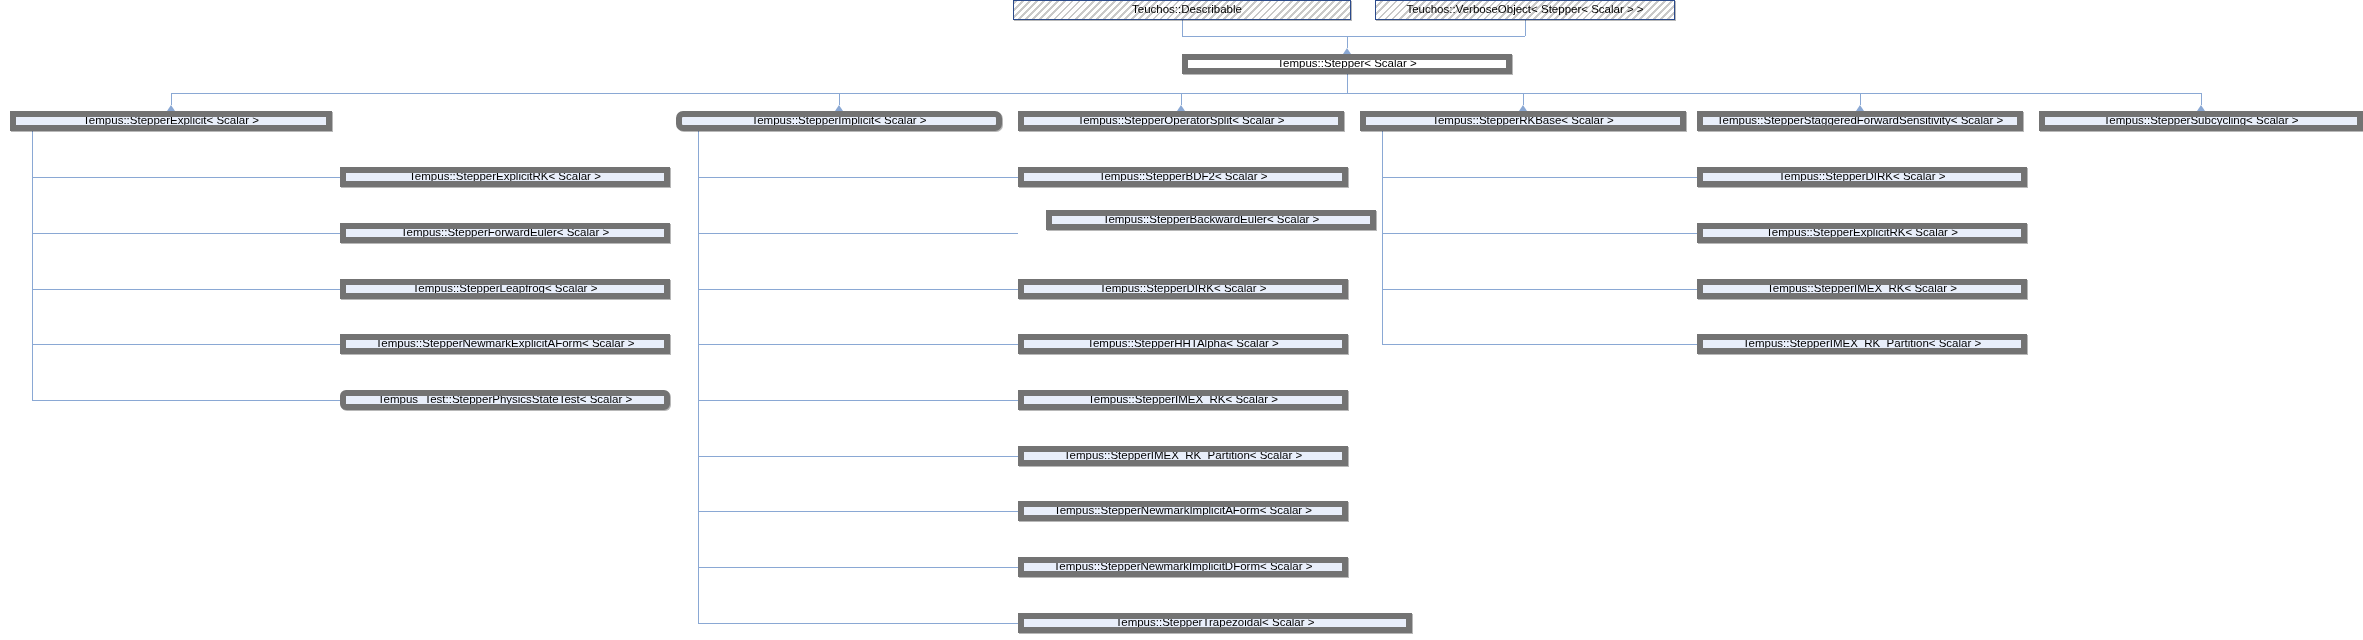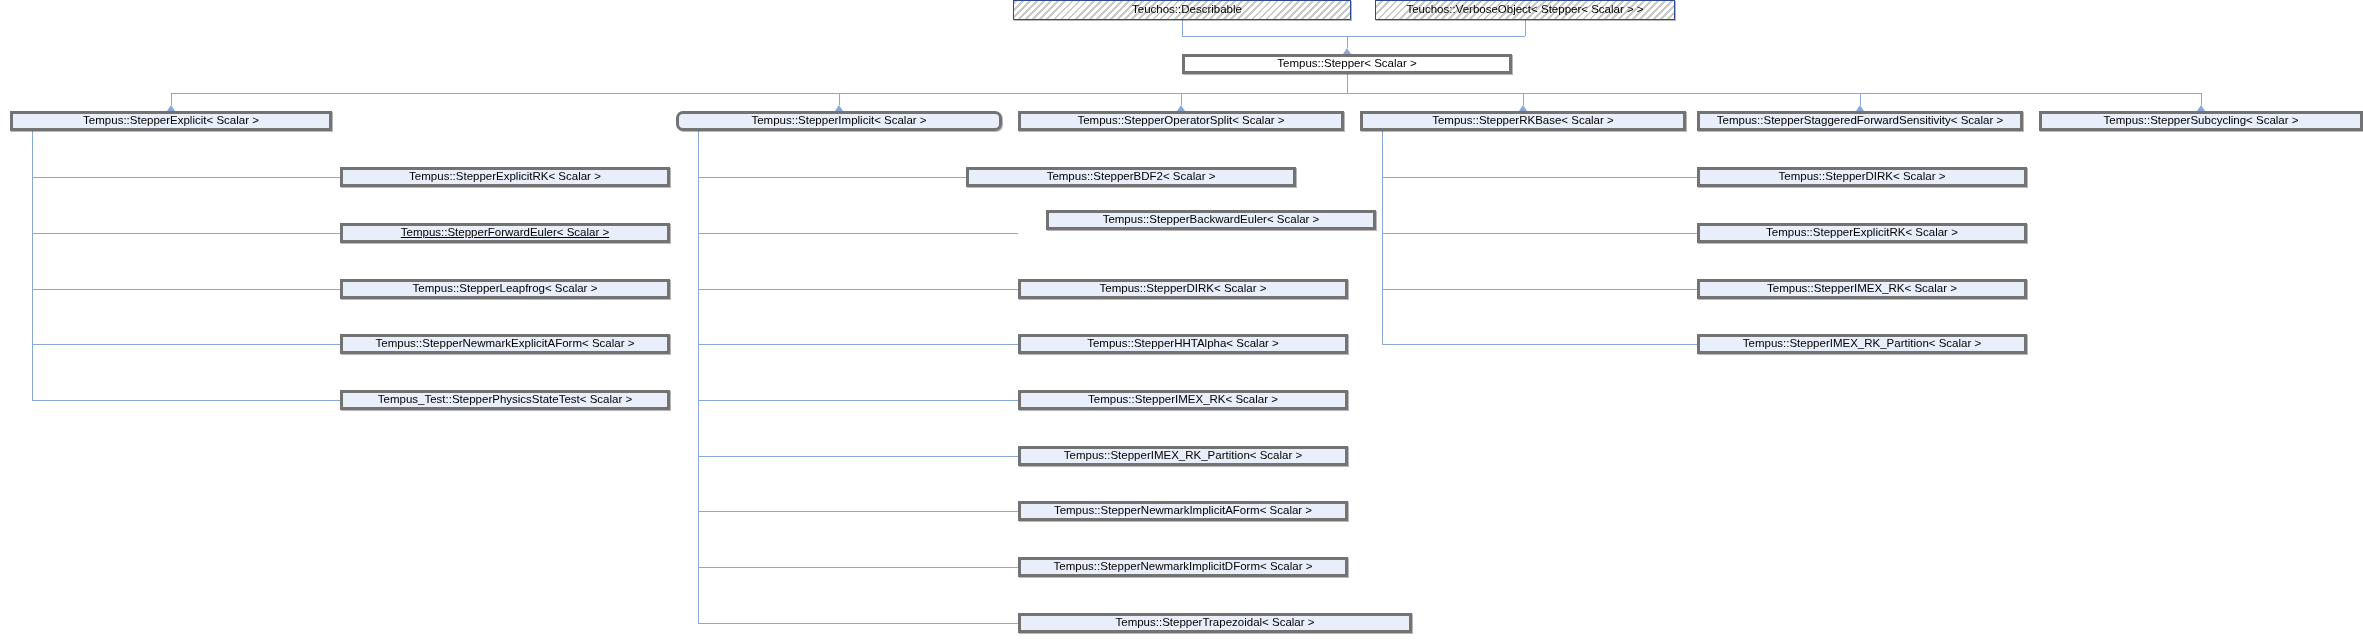--- a/index.html
+++ b/index.html
@@ -11,21 +11,21 @@
     position: relative;
     width: 2363px;
     height: 640px;
     font-family: "Liberation Sans", sans-serif;
     background: #ffffff;
     overflow: hidden;
   }
   .node {
     position: absolute;
     box-sizing: border-box;
-    border: 3px solid #737373;
+    border: 6px solid #737373;
     background: #e8eefa;
     color: #000000;
     font-size: 11.5px;
     line-height: 1;
     display: flex;
     align-items: center;
     justify-content: center;
     text-align: center;
     white-space: nowrap;
     overflow: hidden;
@@ -145,24 +145,24 @@
       </div>
       <div class="node" style="left: 340px; top: 223px; width: 330px; height: 20px; text-decoration: underline;">
         <span class="lbl">Tempus::StepperForwardEuler&lt; Scalar &gt;</span>
       </div>
       <div class="node" style="left: 340px; top: 279px; width: 330px; height: 20px;">
         <span class="lbl">Tempus::StepperLeapfrog&lt; Scalar &gt;</span>
       </div>
       <div class="node" style="left: 340px; top: 334px; width: 330px; height: 20px;">
         <span class="lbl">Tempus::StepperNewmarkExplicitAForm&lt; Scalar &gt;</span>
       </div>
-      <div class="node" style="left: 340px; top: 390px; width: 330px; height: 20px;">
+      <div class="node" style="left: 340px; top: 390px; width: 330px; height: 20px; border-radius: 6px;">
         <span class="lbl">Tempus_Test::StepperPhysicsStateTest&lt; Scalar &gt;</span>
       </div>
-      <div class="node" style="left: 966px; top: 167px; width: 330px; height: 20px;">
+      <div class="node" style="left: 1018px; top: 167px; width: 330px; height: 20px;">
         <span class="lbl">Tempus::StepperBDF2&lt; Scalar &gt;</span>
       </div>
       <div class="node" style="left: 1018px; top: 210px; width: 330px; height: 20px; margin-left: 28px;">
         <span class="lbl">Tempus::StepperBackwardEuler&lt; Scalar &gt;</span>
       </div>
       <div class="node" style="left: 1018px; top: 279px; width: 330px; height: 20px;">
         <span class="lbl">Tempus::StepperDIRK&lt; Scalar &gt;</span>
       </div>
       <div class="node" style="left: 1018px; top: 334px; width: 330px; height: 20px;">
         <span class="lbl">Tempus::StepperHHTAlpha&lt; Scalar &gt;</span>

